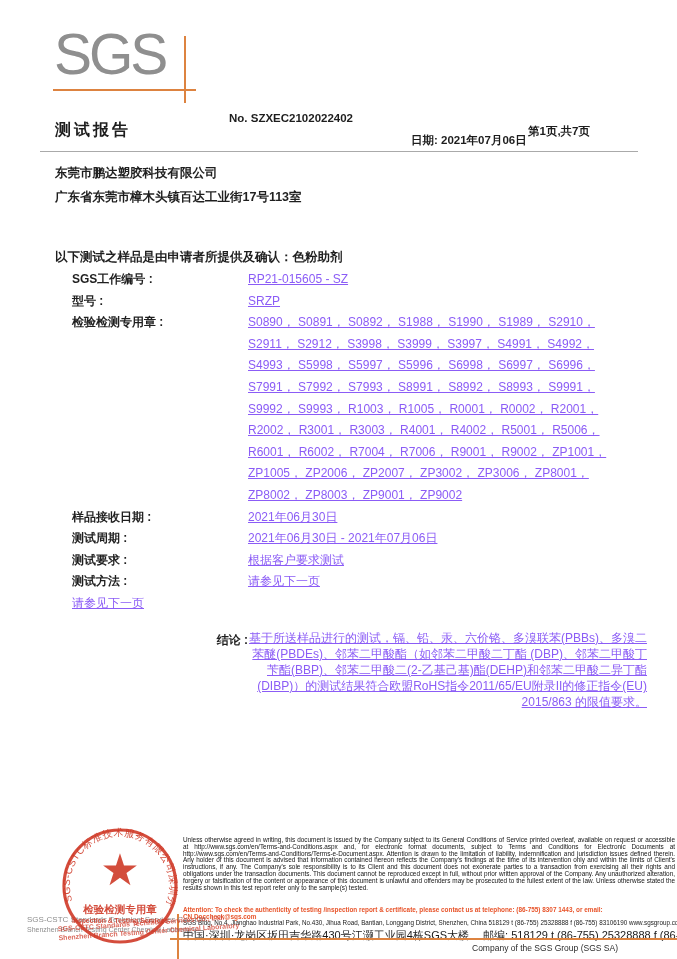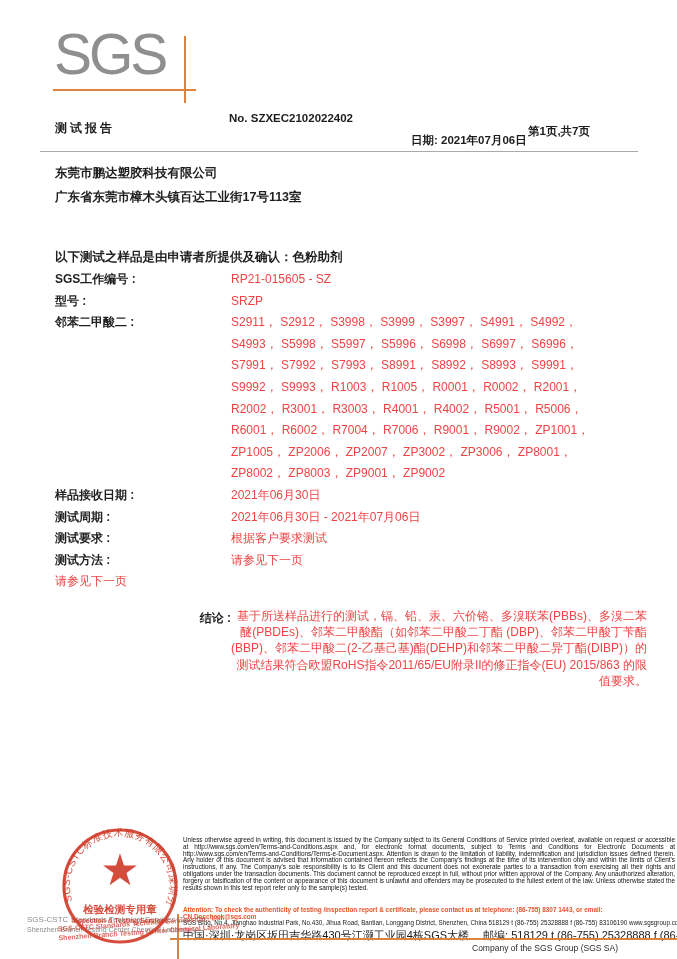--- a/index.html
+++ b/index.html
@@ -9,35 +9,35 @@
     overflow:hidden;
   }
   .abs{position:absolute;}
 
   
   .logo{left:54px;top:26px;font-size:57px;font-weight:400;color:#8f8f8f;
         letter-spacing:-3px;line-height:1;}
   .logo-hline{left:53px;top:89px;width:143px;height:2px;background:#dd8340;}
   .logo-vline{left:184px;top:36px;width:2px;height:67px;background:#dd8340;}
 
-  .doc-title{left:55px;top:120px;font-size:12px;font-weight:bold;letter-spacing:3px;color:#1d1d1d;}
+  .doc-title{left:55px;top:120px;font-size:16px;font-weight:bold;letter-spacing:3px;color:#1d1d1d;}
   .report-no{left:229px;top:112px;font-size:11.5px;font-weight:bold;color:#1d1d1d;}
   .report-date{left:411px;top:133px;font-size:11.5px;font-weight:bold;color:#1d1d1d;}
   .report-pages{left:528px;top:124px;font-size:11.5px;font-weight:bold;color:#1d1d1d;}
   .header-rule{left:40px;top:151px;width:598px;height:1px;background:#aaaaaa;}
 
   .company-block{left:55px;top:161px;font-size:12.5px;font-weight:bold;line-height:24px;color:#1f1f1f;}
 
   .intro-line{left:55px;top:249px;font-size:12.5px;font-weight:bold;color:#1f1f1f;}
 
   
   .fields{left:55px;top:269px;width:592px;font-size:12px;}
-  .frow{display:flex;align-items:flex-start;line-height:21.6px;}
+  .frow{display:flex;align-items:flex-start;line-height:21.6px;margin-left:17px;}
   .flabel{width:176px;flex-shrink:0;font-weight:bold;color:#1f1f1f;}
-  .fvalue{flex:1;color:#ef4444;}
+  .fvalue{flex:1;color:#8b5cf6;text-decoration:underline;}
   .frow.conclusion{margin-top:15px;text-align:right;}
   .frow.conclusion .fvalue{line-height:16.2px;width:420px;}
 
   
   .disclaimer{left:183px;top:837px;width:492px;font-size:6.4px;line-height:6.8px;
               text-align:justify;color:#141414;}
   .attention{left:183px;top:906px;width:492px;font-size:6.4px;line-height:7px;
              font-weight:bold;color:#e8542a;}
   .addr-en{left:183px;top:919px;font-size:6.3px;color:#1a1a1a;white-space:nowrap;}
   .addr-cn{left:183px;top:927.5px;font-size:11px;color:#1a1a1a;white-space:nowrap;}
@@ -75,22 +75,23 @@
 <div class="abs fields">
   <div class="frow">
     <div class="flabel">SGS工作编号 :</div>
     <div class="fvalue">RP21-015605 - SZ</div>
   </div>
   <div class="frow">
     <div class="flabel">型号 :</div>
     <div class="fvalue">SRZP</div>
   </div>
   <div class="frow">
-    <div class="flabel">邻苯二甲酸二 :</div>
+    <div class="flabel">检验检测专用章 :</div>
     <div class="fvalue">
+      <div>S0890， S0891， S0892， S1988， S1990， S1989， S2910，</div>
       <div>S2911， S2912， S3998， S3999， S3997， S4991， S4992，</div>
       <div>S4993， S5998， S5997， S5996， S6998， S6997， S6996，</div>
       <div>S7991， S7992， S7993， S8991， S8992， S8993， S9991，</div>
       <div>S9992， S9993， R1003， R1005， R0001， R0002， R2001，</div>
       <div>R2002， R3001， R3003， R4001， R4002， R5001， R5006，</div>
       <div>R6001， R6002， R7004， R7006， R9001， R9002， ZP1001，</div>
       <div>ZP1005， ZP2006， ZP2007， ZP3002， ZP3006， ZP8001，</div>
       <div>ZP8002， ZP8003， ZP9001， ZP9002</div>
     </div>
   </div>

